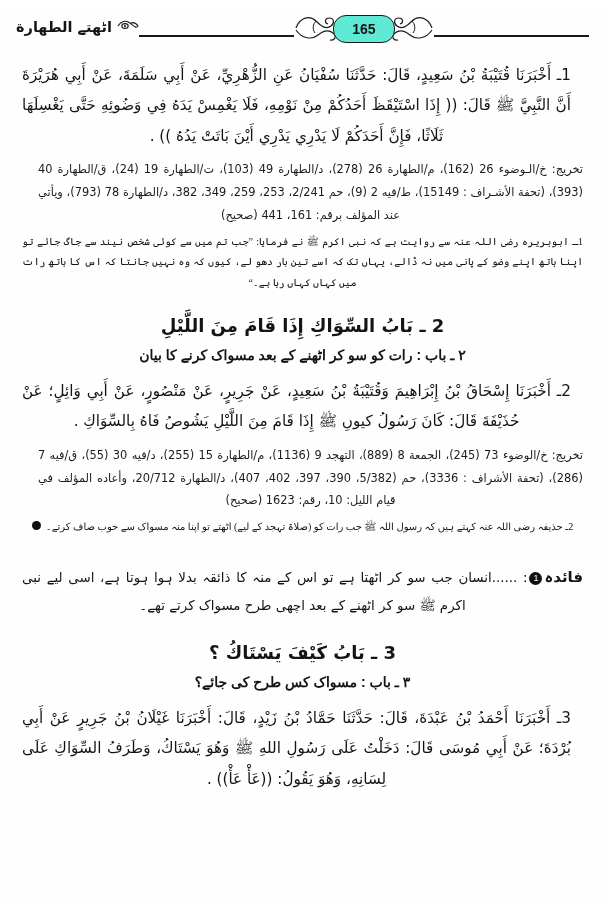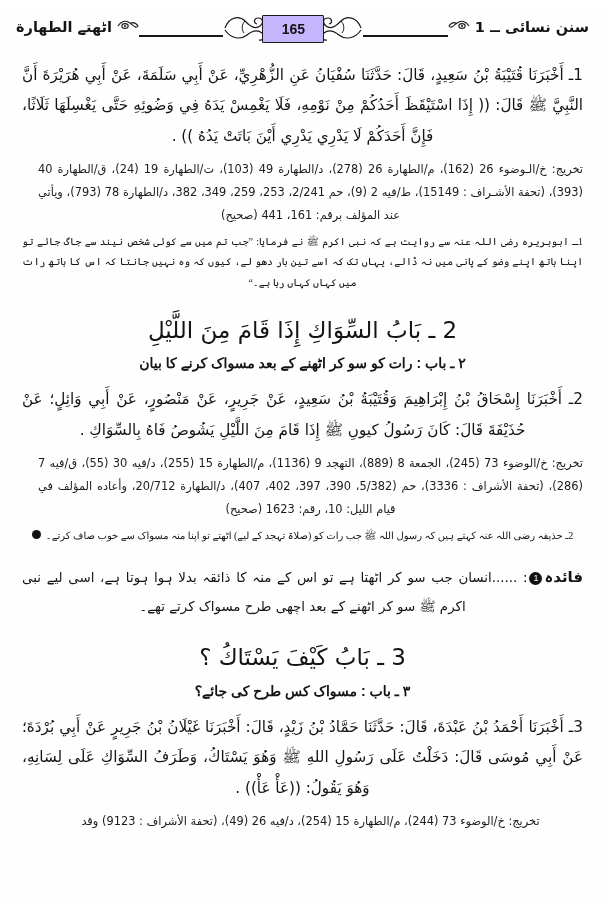--- a/index.html
+++ b/index.html
@@ -78,22 +78,22 @@
     justify-content: center;
     width: 140px;
     height: 40px;
   }
   .page-num-badge {
     position: relative;
     z-index: 3;
     min-width: 46px;
     height: 26px;
     border: 1.6px solid #1a1a1a;
-    border-radius: 1px;
-    background: #c4b5fd;
+    border-radius: 13px;
+    background: #5eead4;
     display: flex;
     align-items: center;
     justify-content: center;
     font-size: 14px;
     font-weight: bold;
     font-family: "Liberation Sans", sans-serif;
     padding: 0 7px;
     line-height: 1;
   }
   .orn-svg { position: absolute; top: 2px; z-index: 2; }
@@ -106,21 +106,21 @@
     direction: rtl;
   }
 
   .ar-block {
     font-family: "DejaVu Sans", "Liberation Sans", sans-serif;
     font-size: 15.2px;
     line-height: 2.0;
     text-align: justify;
     text-align-last: center;
     direction: rtl;
-    margin: 8px 0 0 0;
+    margin: 8px 12px 0 0;
     letter-spacing: 0;
   }
 
   .takhreej {
     font-family: "DejaVu Sans", "Liberation Sans", sans-serif;
     font-size: 11.4px;
     line-height: 2.0;
     direction: rtl;
     text-align: justify;
     text-align-last: center;
@@ -138,42 +138,42 @@
     margin: 5px 0 0 0;
   }
 
   .chapter {
     margin: 18px 0 0 0;
     text-align: center;
     direction: rtl;
   }
   .chapter-ar {
     font-family: "DejaVu Sans", "Liberation Sans", sans-serif;
-    font-size: 23px;
-    font-weight: normal;
+    font-size: 18px;
+    font-weight: bold;
     line-height: 1.7;
     letter-spacing: 0.3px;
     text-align: center;
   }
   .chapter-ur {
     font-family: Liberation Sans, sans-serif;
     font-size: 14px;
     font-weight: bold;
     line-height: 1.8;
     margin-top: 1px;
   }
 
   .note-block {
     font-family: "DejaVu Sans", "Liberation Sans", sans-serif;
     font-size: 13.4px;
     line-height: 2.05;
     direction: rtl;
     text-align: justify;
     text-align-last: center;
-    margin: 16px 0 0 0;
+    margin: 24px 0 0 0;
   }
   .note-label {
     font-weight: bold;
     font-size: 15px;
   }
   .note-badge {
     display: inline-block;
     width: 13px;
     height: 13px;
     border-radius: 50%;
@@ -196,28 +196,20 @@
     margin-right: 5px;
   }
 </style>
 </head>
 <body>
 
 <div class="page">
 
   <div class="page-header">
 
-    <div class="hdr-side">
-      <span class="hdr-title">سنن نسائى ــ 1</span>
-      <svg class="leaf-orn" viewBox="0 0 22 14">
-        <path d="M21 7 C18 2, 13 1, 9 4 C5 7, 3 10, 1 7 C3 4, 5 3, 8 4" fill="none" stroke="#1a1a1a" stroke-width="1.1"></path>
-        <ellipse cx="14" cy="7" rx="3.2" ry="2.4" fill="none" stroke="#1a1a1a" stroke-width="1.1"></ellipse>
-        <circle cx="14" cy="7" r="1.1" fill="#1a1a1a"></circle>
-      </svg>
-    </div>
 
     <div class="hdr-rule-wrap">
       <div class="hdr-rule"></div>
     </div>
 
     <div class="page-num-box">
       <svg class="orn-svg orn-right" width="46" height="34" viewBox="0 0 46 34">
         <path d="M44 17 C40 6, 30 4, 24 10 C19 15, 14 19, 9 15 C5 12, 6 7, 11 7 C15 7, 16 12, 12 13" fill="none" stroke="#1a1a1a" stroke-width="1.2"></path>
         <path d="M44 19 C38 28, 28 29, 22 24 C17 20, 12 18, 7 22 C3 25, 5 30, 10 29" fill="none" stroke="#1a1a1a" stroke-width="1.2"></path>
         <path d="M24 10 C27 13, 28 18, 25 22" fill="none" stroke="#1a1a1a" stroke-width="1"></path>
@@ -271,16 +263,15 @@
       <span class="note-label">فائدہ</span><span class="note-badge">1</span><span>: ......انسان جب سو کر اٹھتا ہے تو اس کے منہ کا ذائقہ بدلا ہوا ہوتا ہے، اسی لیے نبی اکرم ﷺ سو کر اٹھنے کے بعد اچھی طرح مسواک کرتے تھے۔</span>
     </div>
 
     <div class="chapter">
       <div class="chapter-ar">3 ـ بَابُ كَيْفَ يَسْتَاكُ ؟</div>
       <div class="chapter-ur">۳ ـ باب : مسواک کس طرح کی جائے؟</div>
     </div>
 
     <div class="ar-block">3ـ أَخْبَرَنَا أَحْمَدُ بْنُ عَبْدَةَ، قَالَ: حَدَّثَنَا حَمَّادُ بْنُ زَيْدٍ، قَالَ: أَخْبَرَنَا غَيْلَانُ بْنُ جَرِيرٍ عَنْ أَبِي بُرْدَةَ؛ عَنْ أَبِي مُوسَى قَالَ: دَخَلْتُ عَلَى رَسُولِ اللهِ ﷺ وَهُوَ يَسْتَاكُ، وَطَرَفُ السِّوَاكِ عَلَى لِسَانِهِ، وَهُوَ يَقُولُ: ((عَأْ عَأْ)) .</div>
 
-    <div class="takhreej">تخريج: خ/الوضوء 73 (244)، م/الطهارة 15 (254)، د/فيه 26 (49)، (تحفة الأشراف : 9123) وقد</div>
 
   </div>
 </div>
 
 </body></html>

